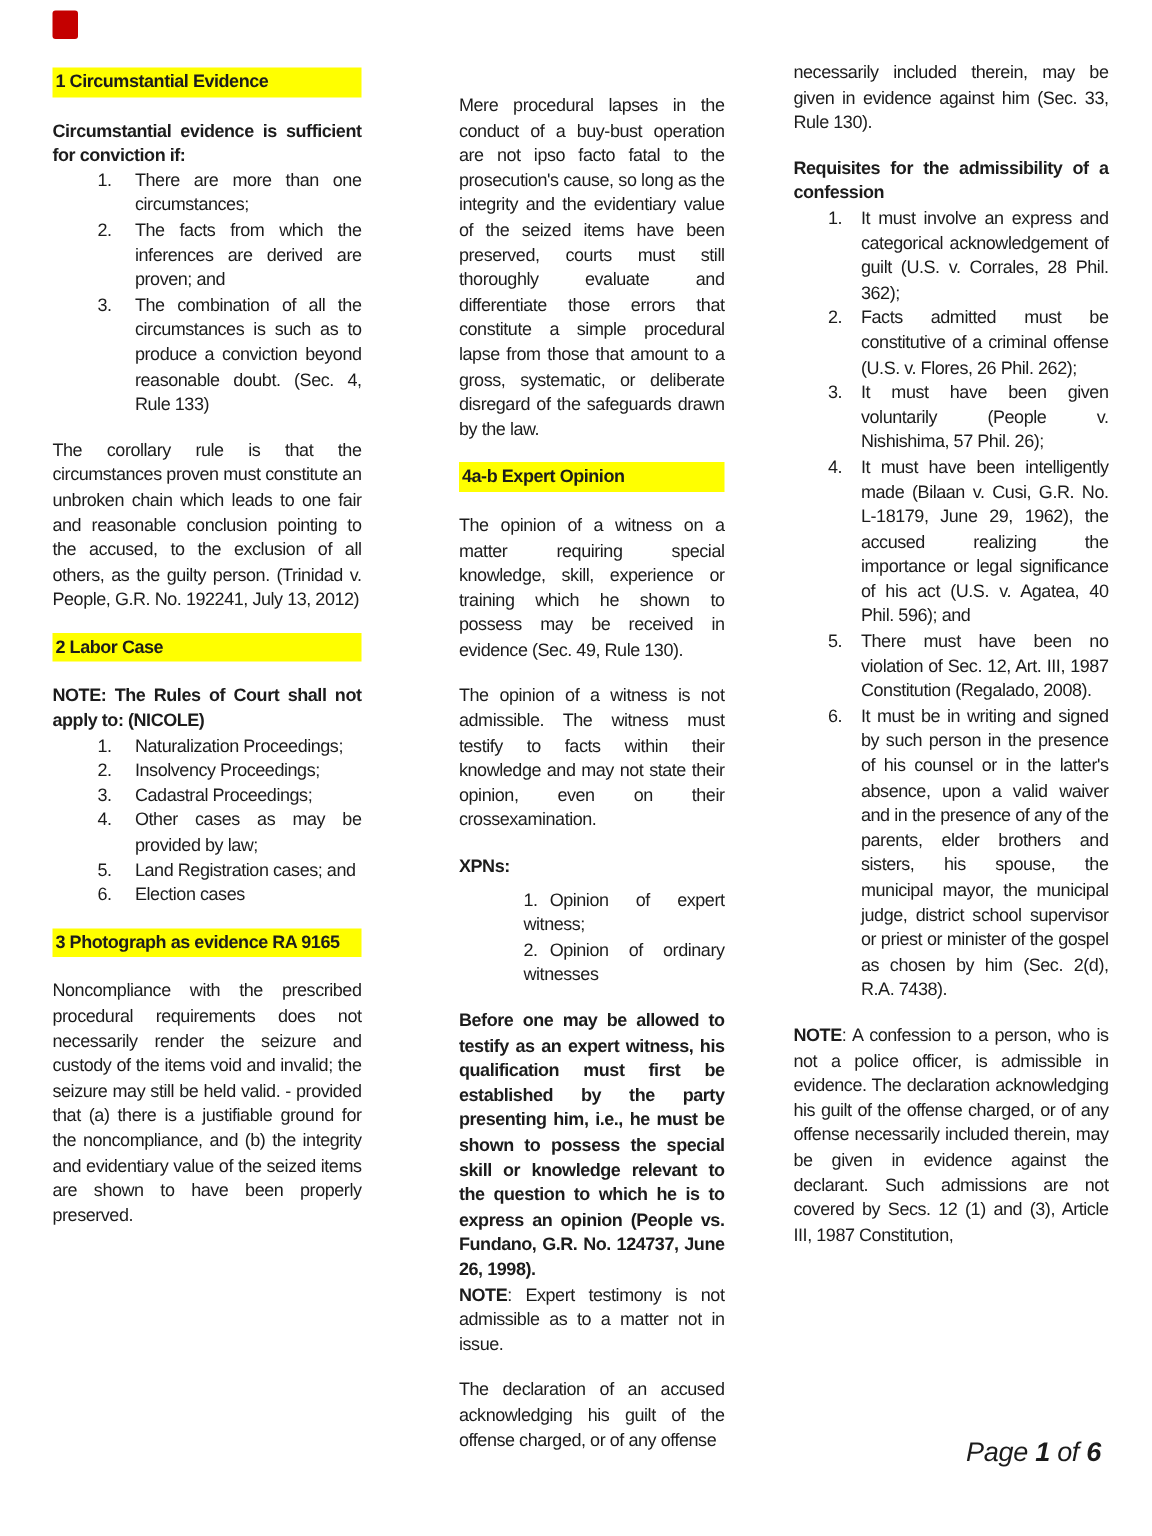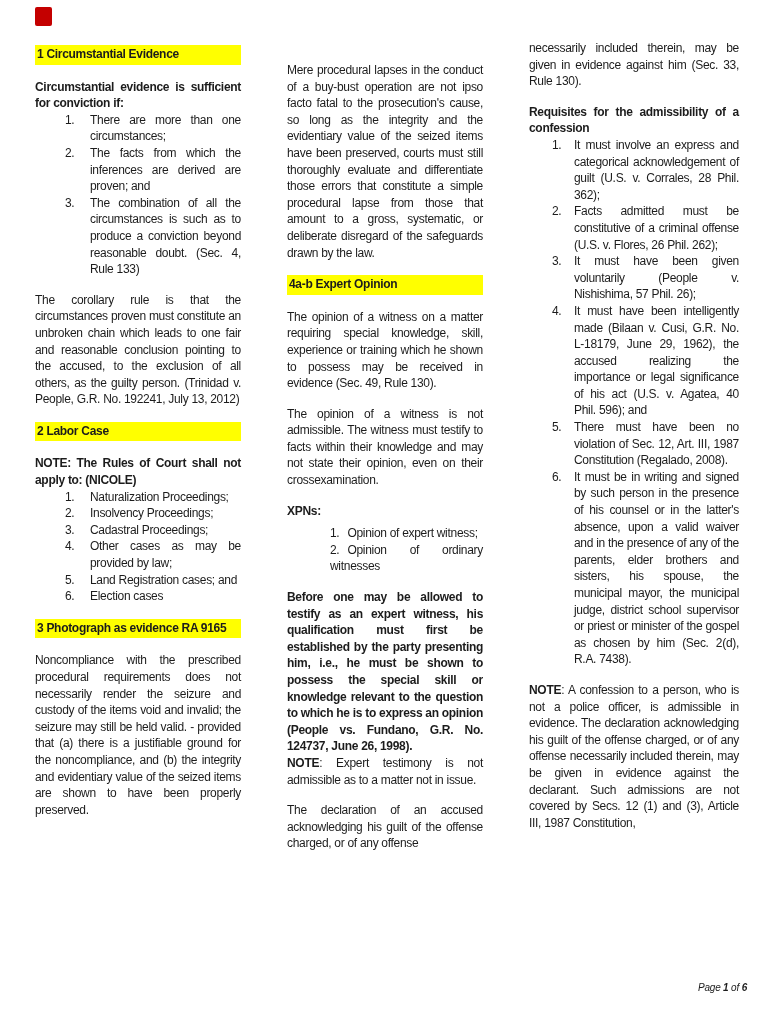--- a/index.html
+++ b/index.html
@@ -7,37 +7,37 @@
     position:relative;width:768px;height:1024px;background:#ffffff;overflow:hidden;
     font-family:"Liberation Sans",sans-serif;
     font-size:12px;line-height:16.6px;letter-spacing:-0.3px;color:#1c1c1c;
   }
   .cols{
     position:absolute;left:35px;top:40px;width:704px;
     display:grid;grid-template-columns:206px 196px 210px;column-gap:46px;
   }
   .col{text-align:justify;}
   .col-1{padding-top:5px;}
-  .col-2{padding-top:22px;}
+  .col-2{padding-top:22px;margin-left:19px;}
   .col-3{padding-top:0;}
   .blk{margin:0 0 14px 0;}
   .tight{margin-bottom:0;font-weight:bold;}
   .semi{margin-bottom:6px;}
   .hl{background:var(--hl,#ffff00);font-weight:bold;padding:1px 2px 2px 2px;}
   .list-a .li{position:relative;padding-left:55px;}
   .list-a .num{position:absolute;left:30px;}
   .list-c .li{position:relative;padding-left:45px;}
   .list-c .num{position:absolute;left:23px;}
   .list-b .li{padding-left:43px;}
   .list-b .num{padding-right:8px;}
   .indent{text-indent:32px;}
   b{font-weight:bold;}
   .footer{
-    position:absolute;top:960px;right:21px;
-    font-style:italic;font-size:10px;letter-spacing:-0.2px;margin-top:20px;
+    position:absolute;top:960px;right:34px;
+    font-style:italic;font-size:18px;letter-spacing:-0.2px;
   }
   .footer b{font-weight:bold;}
   .red-marker{
     position:absolute;left:35px;top:7px;width:17px;height:19px;
     background:var(--marker,#c40000);border-radius:2px;
   }
 </style>
 </head>
 <body>
 

